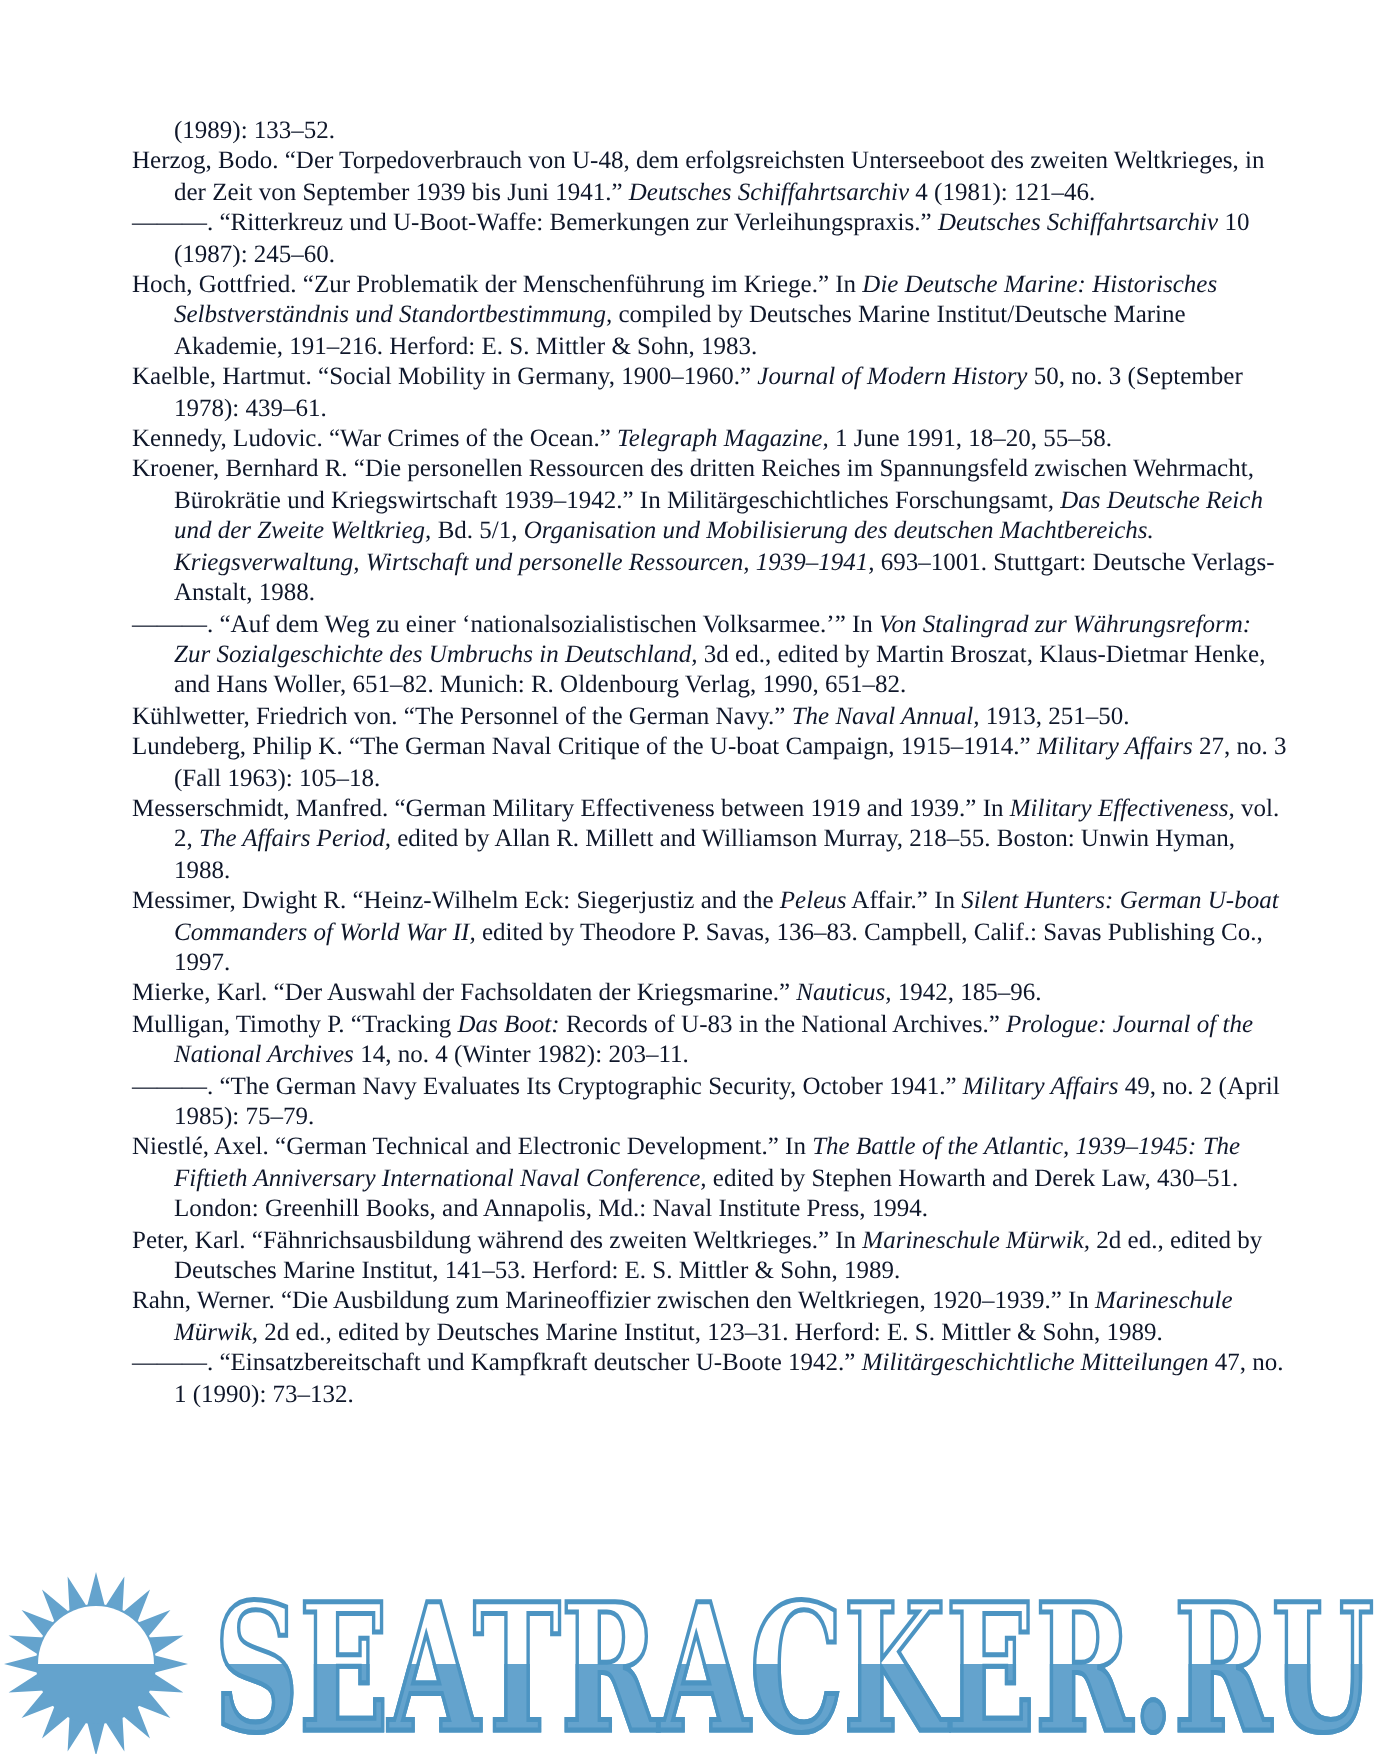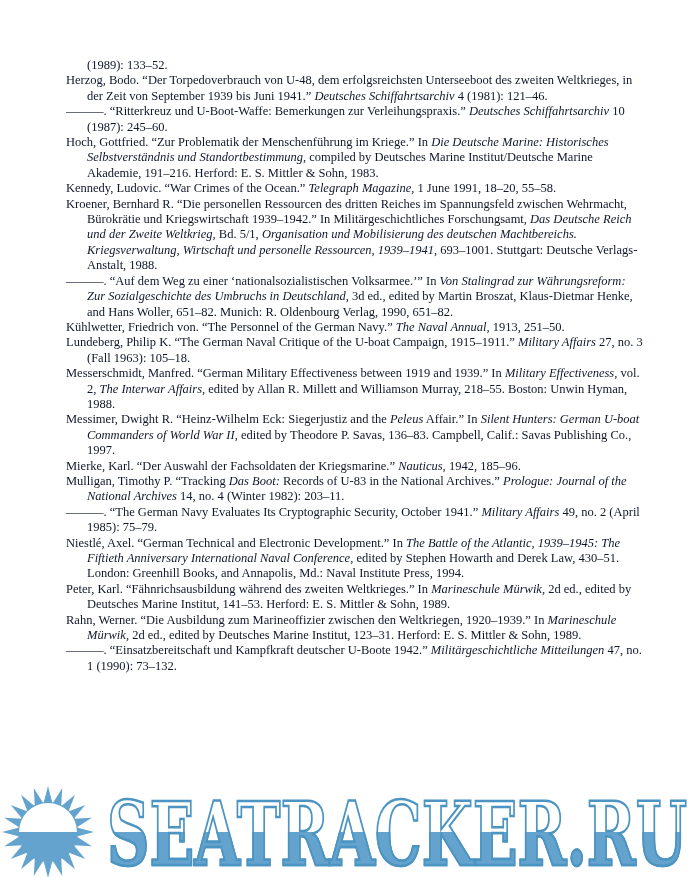--- a/index.html
+++ b/index.html
@@ -44,26 +44,27 @@
   }
 </style>
 </head>
 <body>
 
 <div class="page-text">
     <p class="entry continuation"><span>(1989): 133–52.</span></p>
     <p class="entry"><span>Herzog, Bodo. “Der Torpedoverbrauch von U-48, dem erfolgsreichsten Unterseeboot des zweiten Weltkrieges, in der Zeit von September 1939 bis Juni 1941.” </span><i>Deutsches Schiffahrtsarchiv</i><span> 4 (1981): 121–46.</span></p>
     <p class="entry"><span>———. “Ritterkreuz und U-Boot-Waffe: Bemerkungen zur Verleihungspraxis.” </span><i>Deutsches Schiffahrtsarchiv</i><span> 10 (1987): 245–60.</span></p>
     <p class="entry"><span>Hoch, Gottfried. “Zur Problematik der Menschenführung im Kriege.” In </span><i>Die Deutsche Marine: Historisches Selbstverständnis und Standortbestimmung,</i><span> compiled by Deutsches Marine Institut/Deutsche Marine Akademie, 191–216. Herford: E. S. Mittler &amp; Sohn, 1983.</span></p>
+    <p class="entry"><span>Kaelble, Hartmut. “Social Mobility in Germany, 1900–1960.” </span><i>Journal of Modern History</i><span> 50, no. 3 (September 1978): 439–61.</span></p>
     <p class="entry"><span>Kennedy, Ludovic. “War Crimes of the Ocean.” </span><i>Telegraph Magazine,</i><span> 1 June 1991, 18–20, 55–58.</span></p>
     <p class="entry"><span>Kroener, Bernhard R. “Die personellen Ressourcen des dritten Reiches im Spannungsfeld zwischen Wehrmacht, Bürokrätie und Kriegswirtschaft 1939–1942.” In Militärgeschichtliches Forschungsamt, </span><i>Das Deutsche Reich und der Zweite Weltkrieg,</i><span> Bd. 5/1, </span><i>Organisation und Mobilisierung des deutschen Machtbereichs. Kriegsverwaltung, Wirtschaft und personelle Ressourcen, 1939–1941,</i><span> 693–1001. Stuttgart: Deutsche Verlags-Anstalt, 1988.</span></p>
     <p class="entry"><span>———. “Auf dem Weg zu einer ‘nationalsozialistischen Volksarmee.’” In </span><i>Von Stalingrad zur Währungsreform: Zur Sozialgeschichte des Umbruchs in Deutschland,</i><span> 3d ed., edited by Martin Broszat, Klaus-Dietmar Henke, and Hans Woller, 651–82. Munich: R. Oldenbourg Verlag, 1990, 651–82.</span></p>
     <p class="entry"><span>Kühlwetter, Friedrich von. “The Personnel of the German Navy.” </span><i>The Naval Annual,</i><span> 1913, 251–50.</span></p>
-    <p class="entry"><span>Lundeberg, Philip K. “The German Naval Critique of the U-boat Campaign, 1915–1911.” </span><i>Military Affairs</i><span> 27, no. 3 (Fall 1963): 105–18.</span></p>
-    <p class="entry"><span>Messerschmidt, Manfred. “German Military Effectiveness between 1919 and 1939.” In </span><i>Military Effectiveness,</i><span> vol. 2, </span><i>The Interwar Affairs,</i><span> edited by Allan R. Millett and Williamson Murray, 218–55. Boston: Unwin Hyman, 1988.</span></p>
+    <p class="entry"><span>Lundeberg, Philip K. “The German Naval Critique of the U-boat Campaign, 1915–1914.” </span><i>Military Affairs</i><span> 27, no. 3 (Fall 1963): 105–18.</span></p>
+    <p class="entry"><span>Messerschmidt, Manfred. “German Military Effectiveness between 1919 and 1939.” In </span><i>Military Effectiveness,</i><span> vol. 2, </span><i>The Affairs Period,</i><span> edited by Allan R. Millett and Williamson Murray, 218–55. Boston: Unwin Hyman, 1988.</span></p>
     <p class="entry"><span>Messimer, Dwight R. “Heinz-Wilhelm Eck: Siegerjustiz and the </span><i>Peleus</i><span> Affair.” In </span><i>Silent Hunters: German U-boat Commanders of World War II,</i><span> edited by Theodore P. Savas, 136–83. Campbell, Calif.: Savas Publishing Co., 1997.</span></p>
     <p class="entry"><span>Mierke, Karl. “Der Auswahl der Fachsoldaten der Kriegsmarine.” </span><i>Nauticus,</i><span> 1942, 185–96.</span></p>
     <p class="entry"><span>Mulligan, Timothy P. “Tracking </span><i>Das Boot:</i><span> Records of U-83 in the National Archives.” </span><i>Prologue: Journal of the National Archives</i><span> 14, no. 4 (Winter 1982): 203–11.</span></p>
     <p class="entry"><span>———. “The German Navy Evaluates Its Cryptographic Security, October 1941.” </span><i>Military Affairs</i><span> 49, no. 2 (April 1985): 75–79.</span></p>
     <p class="entry"><span>Niestlé, Axel. “German Technical and Electronic Development.” In </span><i>The Battle of the Atlantic, 1939–1945: The Fiftieth Anniversary International Naval Conference,</i><span> edited by Stephen Howarth and Derek Law, 430–51. London: Greenhill Books, and Annapolis, Md.: Naval Institute Press, 1994.</span></p>
     <p class="entry"><span>Peter, Karl. “Fähnrichsausbildung während des zweiten Weltkrieges.” In </span><i>Marineschule Mürwik,</i><span> 2d ed., edited by Deutsches Marine Institut, 141–53. Herford: E. S. Mittler &amp; Sohn, 1989.</span></p>
     <p class="entry"><span>Rahn, Werner. “Die Ausbildung zum Marineoffizier zwischen den Weltkriegen, 1920–1939.” In </span><i>Marineschule Mürwik,</i><span> 2d ed., edited by Deutsches Marine Institut, 123–31. Herford: E. S. Mittler &amp; Sohn, 1989.</span></p>
     <p class="entry"><span>———. “Einsatzbereitschaft und Kampfkraft deutscher U-Boote 1942.” </span><i>Militärgeschichtliche Mitteilungen</i><span> 47, no. 1 (1990): 73–132.</span></p>
   </div>
 

